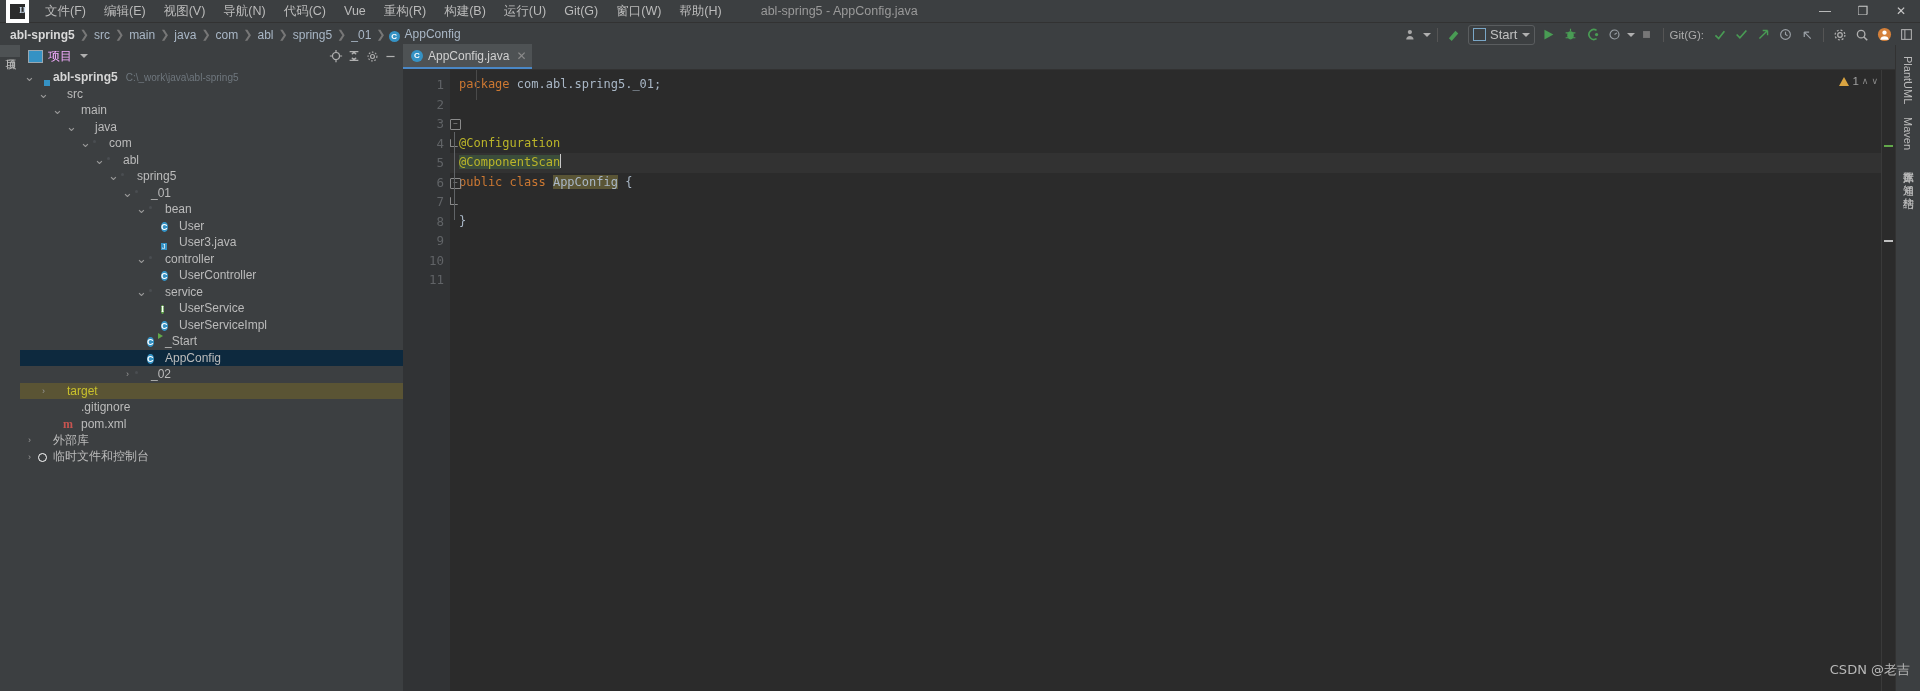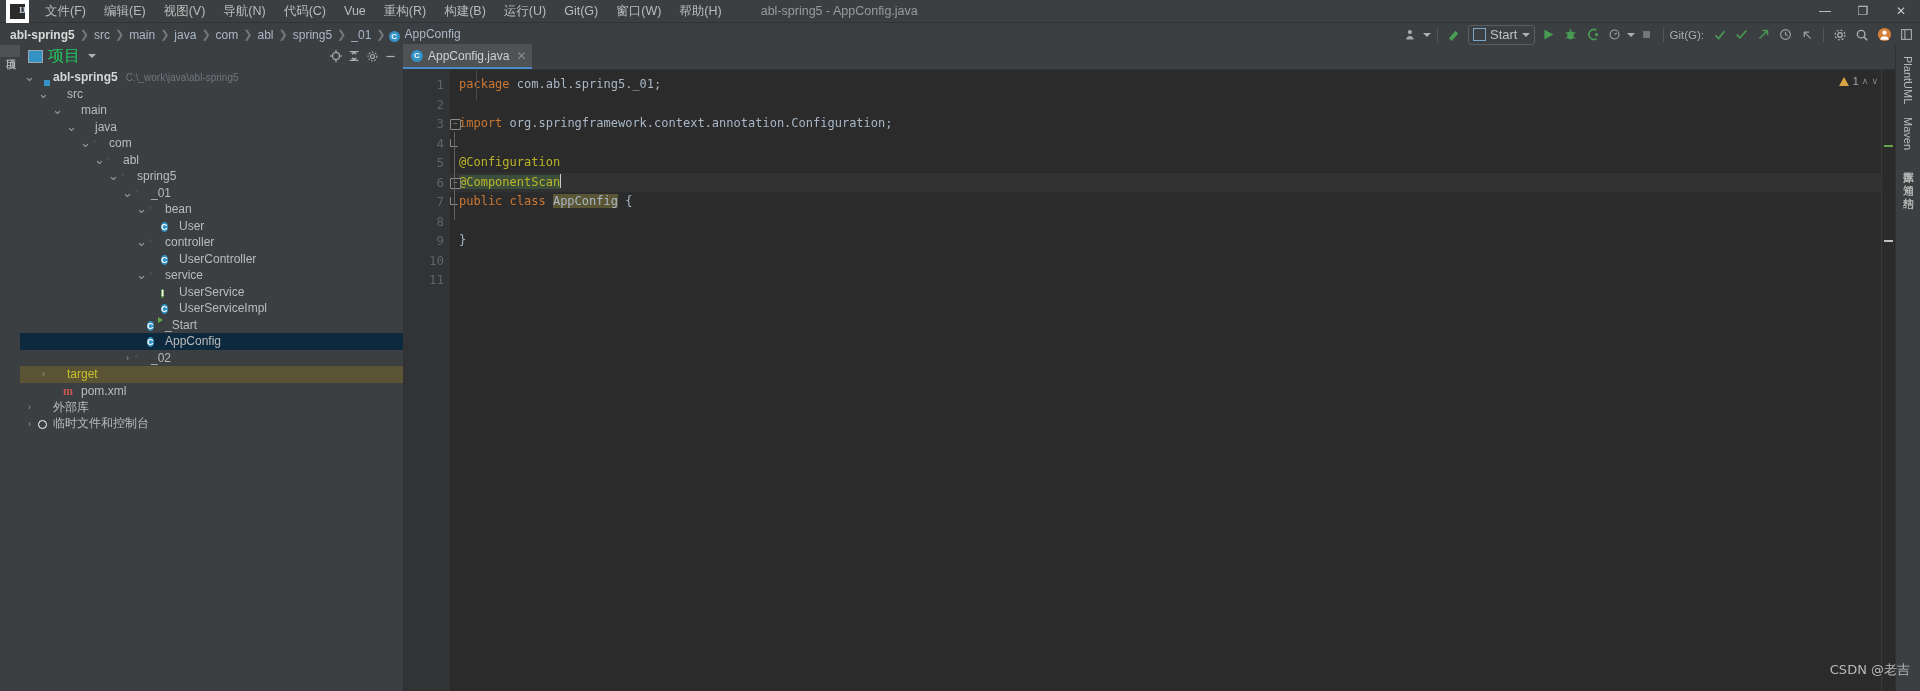--- a/index.html
+++ b/index.html
@@ -49,21 +49,21 @@
              border-right:1px solid #323232;}
   .vtab{writing-mode:vertical-rl;text-orientation:mixed;font-size:11px;color:#bbb;
         padding:6px 3px;white-space:nowrap;}
   .vtab.sel{background:#4e5254;}
 
   
   .projpanel{position:absolute;left:20px;top:45px;width:383px;bottom:0;background:#3c3f41;
              display:flex;flex-direction:column;}
   .proj-head{height:22px;display:flex;align-items:center;padding:0 4px 0 8px;}
   .proj-head .pico{width:13px;height:11px;border:1.5px solid #9aa7b0;background:#3592c4;margin-right:5px;}
-  .proj-head .ptitle{color:#22c55e;font-size:16px;}
+  .proj-head .ptitle{color:#f0abfc;font-size:12px;}
   .proj-head .spacer{flex:1;}
   .ph-ic{width:18px;height:18px;display:flex;align-items:center;justify-content:center;color:#b0b0b0;font-size:12px;}
   .tree{flex:1;overflow:hidden;background:#3c3f41;padding-top:2px;}
   .row{height:16.5px;display:flex;align-items:center;white-space:nowrap;font-size:12px;color:#bbbbbb;cursor:default;}
   .row.sel{background:#0d293e;}
   .row.excl{background:#5a5434;}
   .row.excl .lbl{color:#c9c12c;}
   .arrow{width:11px;text-align:center;color:#9a9a9a;font-size:9px;flex:none;}
   .arrow.none{color:transparent;}
   .ico{width:14px;height:14px;margin-right:4px;flex:none;position:relative;display:inline-block;}
@@ -384,20 +384,25 @@
         <div class="row" style="padding-left: 116px;">
           <span class="arrow" style="font-size: 13px; line-height: 6px;">⌄</span>
           <span class="ico"><span class="i-folder pkg"></span></span>
           <span class="lbl">bean</span>
         </div>
         <div class="row" style="padding-left: 130px;">
           <span class="arrow none">&nbsp;</span>
           <span class="ico"><span class="i-class">C</span></span>
           <span class="lbl">User</span>
         </div>
+        <div class="row" style="padding-left: 130px;">
+          <span class="arrow none">&nbsp;</span>
+          <span class="ico"><span class="i-java"></span></span>
+          <span class="lbl">User3.java</span>
+        </div>
         <div class="row" style="padding-left: 116px;">
           <span class="arrow" style="font-size: 13px; line-height: 6px;">⌄</span>
           <span class="ico"><span class="i-folder pkg"></span></span>
           <span class="lbl">controller</span>
         </div>
         <div class="row" style="padding-left: 130px;">
           <span class="arrow none">&nbsp;</span>
           <span class="ico"><span class="i-class">C</span></span>
           <span class="lbl">UserController</span>
         </div>
@@ -428,20 +433,25 @@
         </div>
         <div class="row" style="padding-left: 102px;">
           <span class="arrow">›</span>
           <span class="ico"><span class="i-folder pkg"></span></span>
           <span class="lbl">_02</span>
         </div>
         <div class="row excl" style="padding-left: 18px;">
           <span class="arrow">›</span>
           <span class="ico"><span class="i-folder tgt"></span></span>
           <span class="lbl">target</span>
+        </div>
+        <div class="row" style="padding-left: 32px;">
+          <span class="arrow none">&nbsp;</span>
+          <span class="ico"><span class="i-git"></span></span>
+          <span class="lbl">.gitignore</span>
         </div>
         <div class="row" style="padding-left: 32px;">
           <span class="arrow none">&nbsp;</span>
           <span class="ico"><span class="i-pom">m</span></span>
           <span class="lbl">pom.xml</span>
         </div>
         <div class="row" style="padding-left: 4px;">
           <span class="arrow">›</span>
           <span class="ico"><span class="i-lib"></span></span>
           <span class="lbl">外部库</span>
@@ -481,21 +491,20 @@
         <div class="foldcol" id="foldcol">
             <div class="fold" style="top: 49px;">−</div>
             <div class="fold" style="top: 68.5px; border-top: none; border-right: none; height: 7px; width: 7px;"></div>
             <div class="fold" style="top: 107.5px;">−</div>
             <div class="fold" style="top: 127px; border-top: none; border-right: none; height: 7px; width: 7px;"></div>
             <div class="fold-line" style="top: 62px; height: 88px;"></div>
             <div class="fold-line" style="top: 0px; height: 30px; left: 26px; background: rgb(74, 74, 74);"></div>
           </div>
       <div class="cline"><span class="k">package </span><span class="pkgnm">com.abl.spring5._01;</span></div>
           <div class="cline"></div>
-          <div class="cline"><span class="k">import </span><span class="cls">org.springframework.context.annotation.Configuration;</span></div>
           <div class="cline"></div>
           <div class="cline"><span class="ann">@Configuration</span></div>
           <div class="cline hl"><span class="ann annmatch">@ComponentScan</span><span class="caretbar"></span></div>
           <div class="cline"><span class="k">public class </span><span class="idhl">AppConfig</span><span class="cls"> {</span></div>
           <div class="cline"></div>
           <div class="cline"><span class="cls">}</span></div>
           <div class="cline"></div>
         </div>
       <div class="insp">
         <span class="warn-tri"></span>

